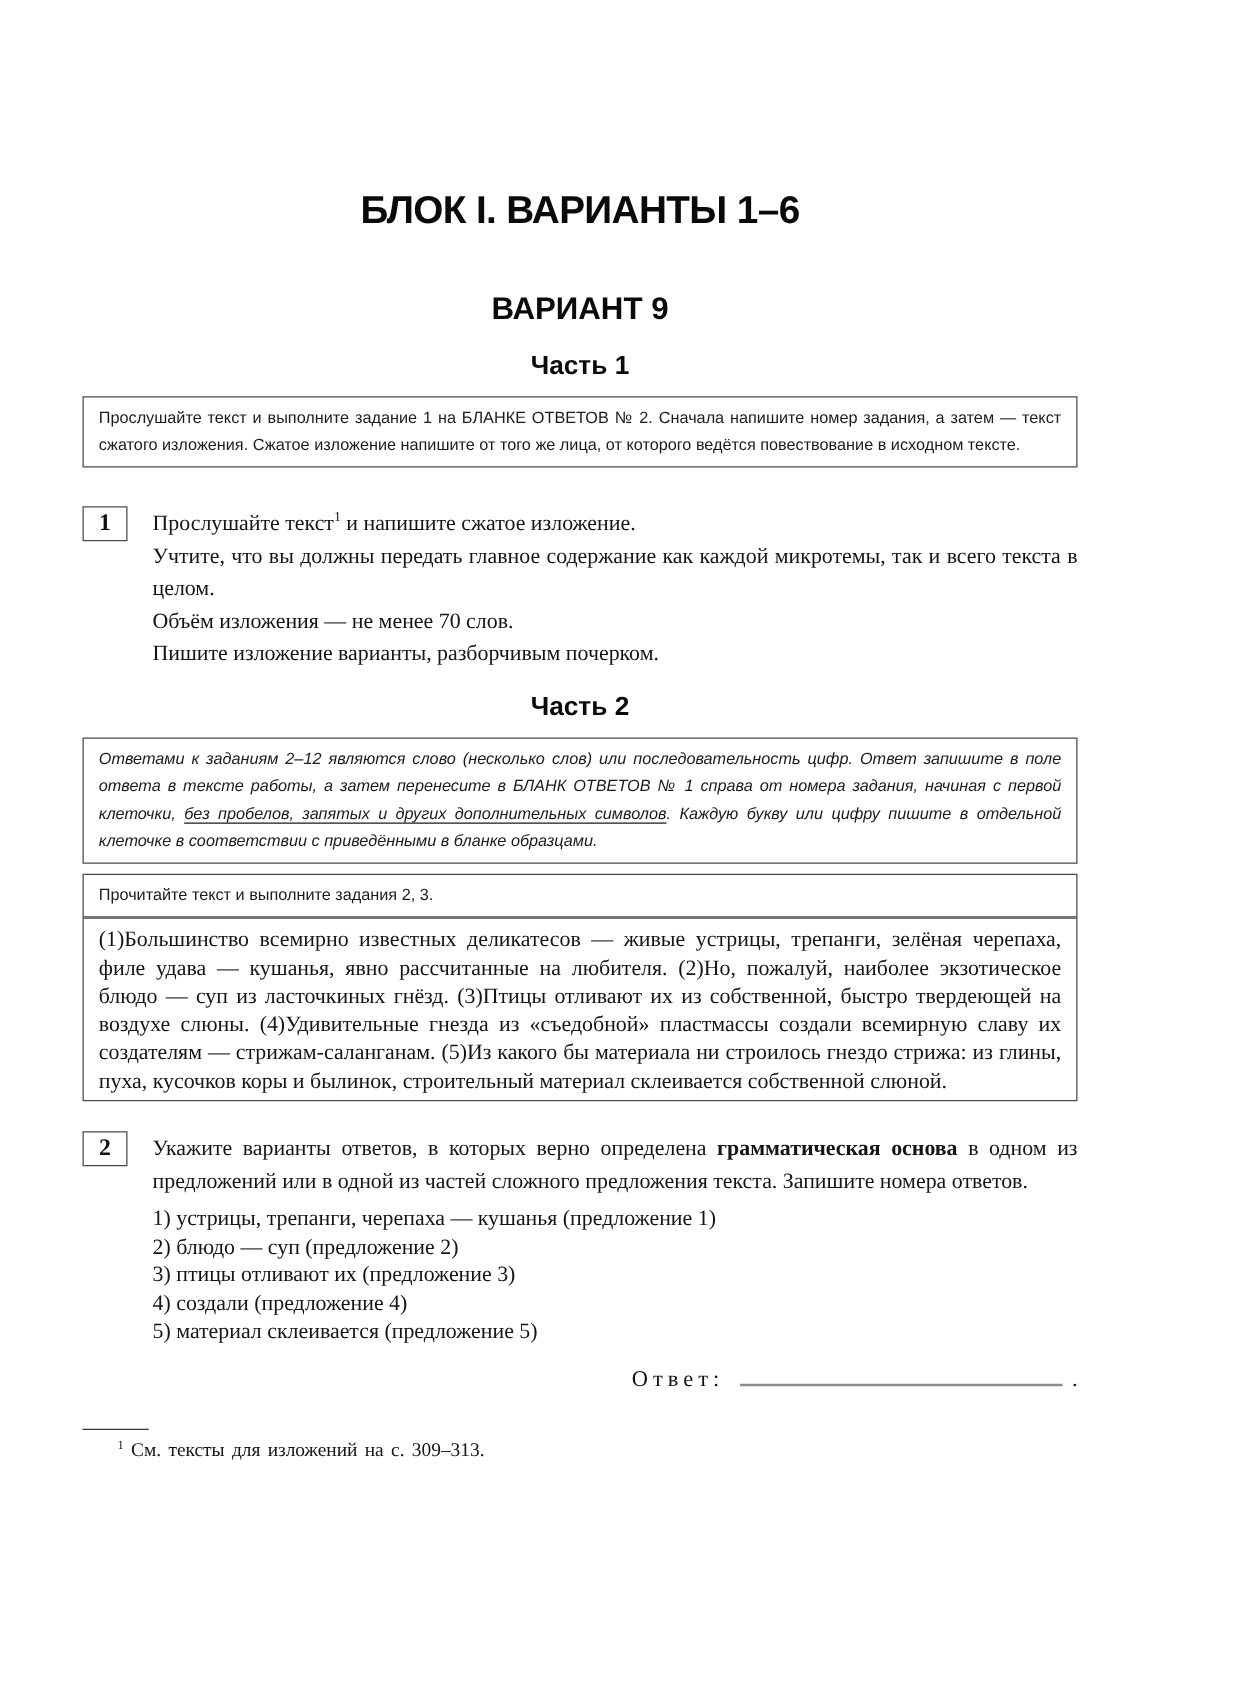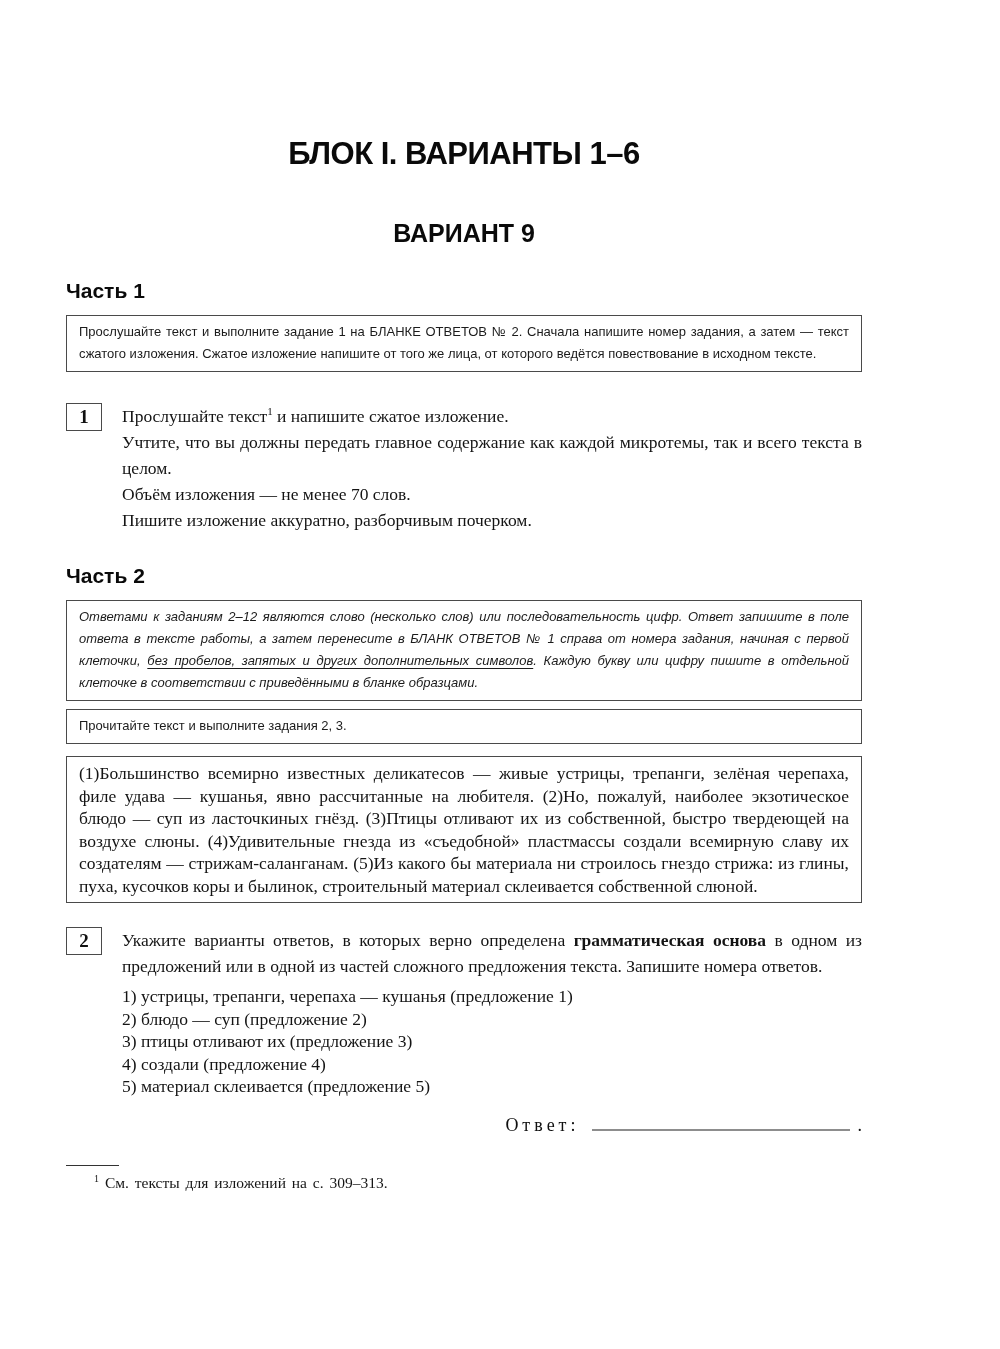--- a/index.html
+++ b/index.html
@@ -10,21 +10,21 @@
   }
   body {
     width: 1000px;
     height: 1349px;
     position: relative;
     overflow: hidden;
   }
   .sheet {
     position: absolute;
     left: 66px;
-    top: 0;
+    top: 14px;
     width: 796px;
   }
   .serif { font-family: "Liberation Serif", "DejaVu Serif", serif; }
   .sans  { font-family: "Liberation Sans", "DejaVu Sans", sans-serif; }
 
   .block-title {
     margin: 136px 0 0 0;
     text-align: center;
     font-family: "Liberation Sans", sans-serif;
     font-weight: bold;
@@ -34,21 +34,22 @@
   }
   .variant-title {
     margin: 47px 0 0 0;
     text-align: center;
     font-family: "Liberation Sans", sans-serif;
     font-weight: bold;
     font-size: 25px;
     color: #0a0a0a;
   }
   .part-title {
-    margin: 31px 0 0 0;
+    margin: 19px 0 0 0;
+    text-align: center;
     font-family: "Liberation Sans", sans-serif;
     font-weight: bold;
     font-size: 21px;
     color: #0a0a0a;
   }
   .rule-box {
     box-sizing: border-box;
     border: 1.5px solid #4a4a4a;
     padding: 5px 12px 6px 12px;
     font-size: 13px;
@@ -60,21 +61,20 @@
   .box-part2 { margin-top: 12px; font-style: italic; }
   .box-read  { margin-top: 8px; }
   .rule-box p { margin: 0; }
   .u-run {
     text-decoration: underline;
     text-underline-offset: 3px;
   }
   .passage-box {
     box-sizing: border-box;
     border: 1.5px solid #4a4a4a;
-    margin-top: 12px;
     padding: 5px 12px;
     font-size: 17.5px;
     line-height: 22.5px;
     text-align: justify;
     color: #141414;
   }
   .passage-box p { margin: 0; }
 
   .task {
     display: flex;
@@ -172,21 +172,21 @@
   <div class="rule-box sans box-part1">
     <p>Прослушайте текст и выполните задание 1 на БЛАНКЕ ОТВЕТОВ № 2. Сначала напишите номер задания, а затем — текст сжатого изложения. Сжатое изложение напишите от того же лица, от которого ведётся повествование в исходном тексте.</p>
   </div>
 
   <div class="task task-1 serif">
     <div class="task-num">1</div>
     <div class="task-body">
       <p><span>Прослушайте текст</span><sup class="fn-ref">1</sup><span> и напишите сжатое изложение.</span></p>
       <p>Учтите, что вы должны передать главное содержание как каждой микротемы, так и всего текста в целом.</p>
       <p>Объём изложения — не менее 70 слов.</p>
-      <p>Пишите изложение аккуратно, разборчивым почерком.</p>
+      <p>Пишите изложение варианты, разборчивым почерком.</p>
     </div>
   </div>
 
   <h3 class="part-title">Часть 2</h3>
 
   <div class="rule-box sans box-part2">
     <p><span>Ответами к заданиям 2–12 являются слово (несколько слов) или последовательность цифр. Ответ запишите в поле ответа в тексте работы, а затем перенесите в БЛАНК ОТВЕТОВ № 1 справа от номера задания, начиная с первой клеточки, </span><span class="u-run">без пробелов, запятых и других дополнительных символов</span><span>. Каждую букву или цифру пишите в отдельной клеточке в соответствии с приведёнными в бланке образцами.</span></p>
   </div>
 
   <div class="rule-box sans box-read">

